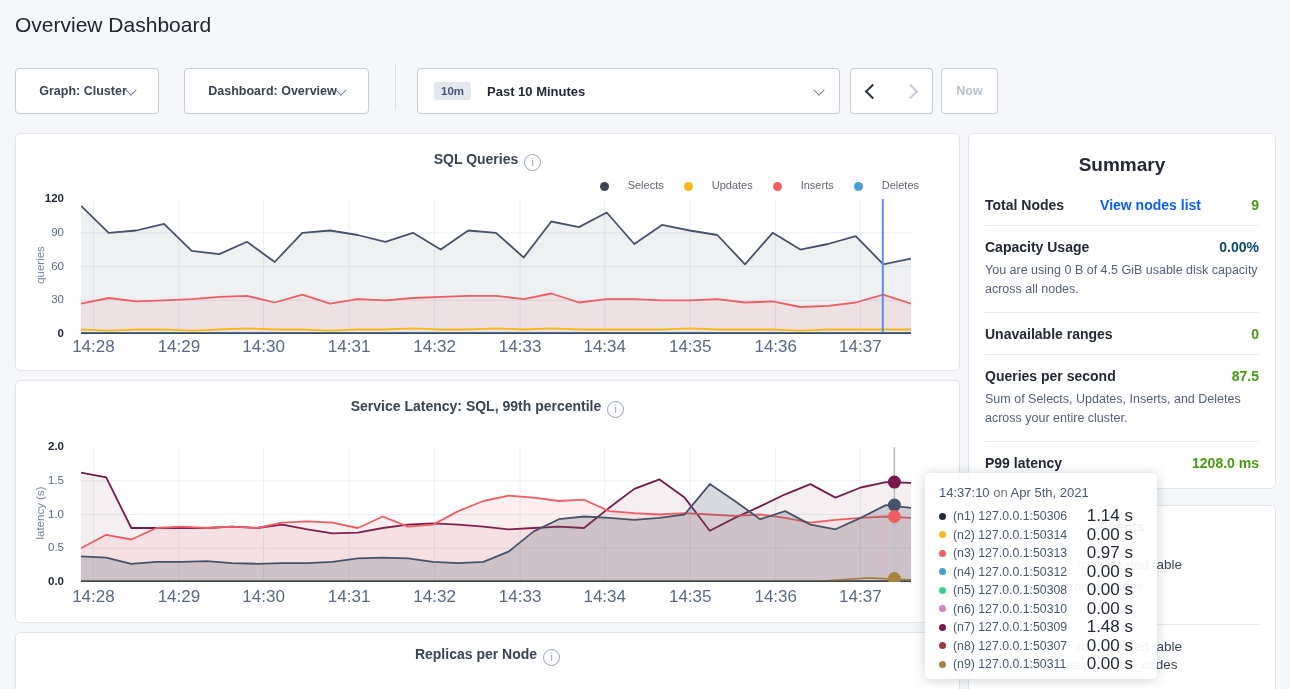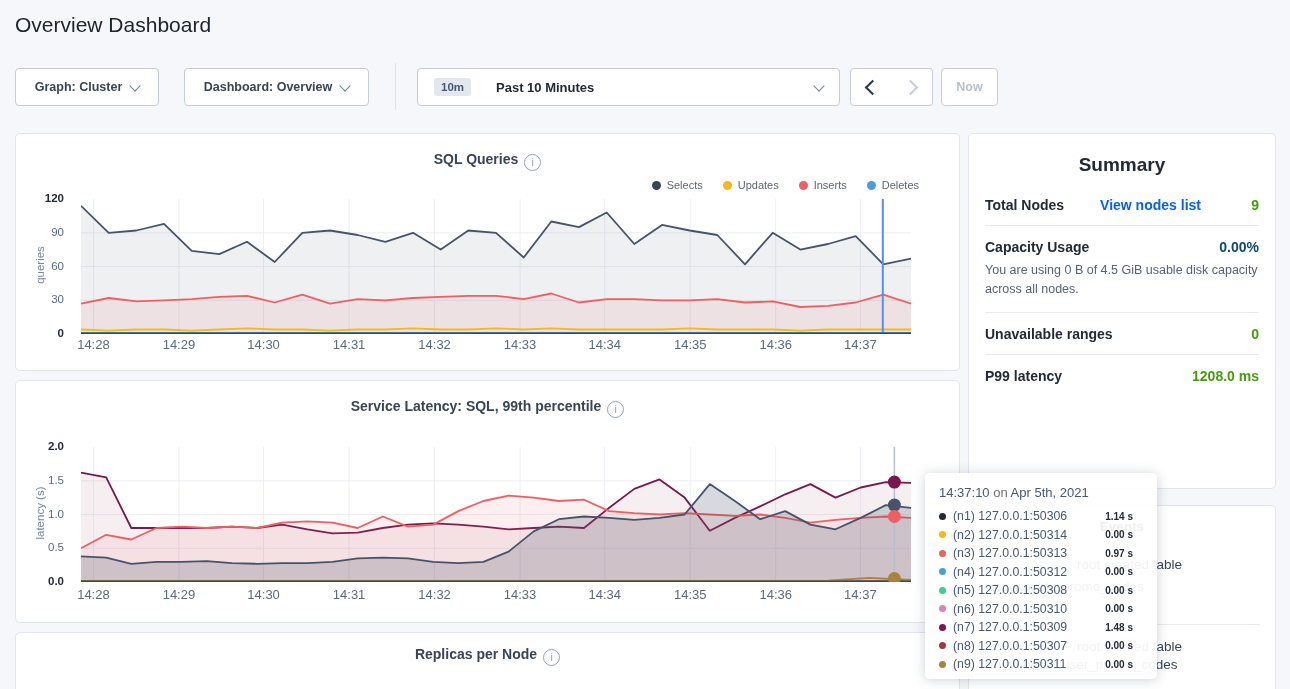--- a/index.html
+++ b/index.html
@@ -1,21 +1,21 @@
 <!DOCTYPE html>
 <html><head>
 <meta charset="utf-8">
 <style>
   html,body{margin:0;padding:0}
   body{width:1290px;height:689px;overflow:hidden;position:relative;
        background:#f5f7fa;font-family:"Liberation Sans",sans-serif;color:#242a35;}
   .page-title{position:absolute;left:15px;top:13px;font-size:21px;font-weight:500;color:#20262e;}
   
-  .btn{position:absolute;top:68px;height:38px;background:#fff;border:1px solid #c6ccd9;border-radius:4px;
-       display:flex;align-items:center;justify-content:center;gap:9px;font-size:12.5px;font-weight:bold;
+  .btn{position:absolute;top:68px;height:46px;background:#fff;border:1px solid #c6ccd9;border-radius:4px;
+       display:flex;align-items:center;justify-content:center;font-size:12.5px;font-weight:bold;
        color:#394455;box-sizing:border-box;cursor:pointer;}
   .chev{display:inline-block;width:7px;height:7px;border-right:1.8px solid #77839b;border-bottom:1.8px solid #77839b;
         transform:rotate(45deg);margin-top:-3px;}
   .vdiv{position:absolute;left:395px;top:63px;width:1px;height:47px;background:#dde1e8;}
   #btn-range{left:417px;width:423px;justify-content:flex-start;padding:0 16px;}
   #btn-range .badge{background:#e3e7ee;border-radius:3px;padding:3px 7px;font-size:11.5px;color:#475872;font-weight:bold;}
   #btn-range .rlabel{font-size:13px;color:#242a35;margin-left:16px;}
   #btn-range .chev{position:absolute;right:16px;}
   .arrow-l{display:inline-block;width:9px;height:9px;border-left:2.4px solid #2c3545;border-bottom:2.4px solid #2c3545;transform:rotate(45deg);margin-left:3px;}
   .arrow-r{display:inline-block;width:9px;height:9px;border-left:2.4px solid #c9cfda;border-bottom:2.4px solid #c9cfda;transform:rotate(-135deg);margin-right:3px;}
@@ -26,31 +26,31 @@
   .card{position:absolute;background:#fff;border:1px solid #e2e5eb;border-radius:5px;box-sizing:border-box;}
   #card-sql{left:15px;top:133px;width:945px;height:238px;}
   #card-latency{left:15px;top:380px;width:945px;height:243px;}
   #card-replicas{left:15px;top:632px;width:945px;height:130px;}
   #card-summary{left:968px;top:133px;width:308px;height:356px;}
   #card-events{left:968px;top:505px;width:308px;height:200px;}
   .chart-title{position:absolute;top:17px;left:0;width:100%;text-align:center;font-weight:bold;font-size:14px;color:#394455;}
   .info-i{display:inline-block;width:15px;height:15px;border:1px solid #97a1b5;border-radius:50%;color:#97a1b5;
           font-size:10.5px;line-height:15px;text-align:center;font-weight:normal;vertical-align:-2px;margin-left:6px;cursor:pointer;}
   .legend{position:absolute;top:45px;right:40px;display:flex;gap:20px;align-items:center;}
-  .legend .litem{display:flex;align-items:center;gap:6px;font-size:11px;color:#60666f;cursor:pointer;}
+  .legend .litem{display:flex;align-items:flex-end;gap:19px;font-size:11px;color:#60666f;cursor:pointer;}
   .ldot{width:9px;height:9px;border-radius:50%;}
   .plot{position:absolute;left:65px;width:830px;height:135px;}
   #card-sql .plot{top:65px;} #card-latency .plot{top:66px;}
   .ylabels{position:absolute;left:0;width:57px;height:135px;}
   #card-sql .ylabels{top:65px;} #card-latency .ylabels{top:66px;}
   .ylabels span{position:absolute;right:9px;font-size:11.5px;color:#5a6a85;}
   .ylabels span.b{font-weight:bold;color:#242a35;}
   .xlabels{position:absolute;left:65px;width:830px;height:16px;}
   #card-sql .xlabels{top:203px;} #card-latency .xlabels{top:206px;}
-  .xlabels span{position:absolute;transform:translateX(-50%);font-size:13px;color:#5a6a85;white-space:nowrap;}
+  .xlabels span{position:absolute;transform:translateX(-50%);font-size:17px;color:#5a6a85;white-space:nowrap;}
   .axis-ylab{position:absolute;left:-36px;width:120px;text-align:center;font-size:11.5px;color:#7886a1;
              transform:rotate(-90deg);}
   #card-sql .axis-ylab{top:125px;} #card-latency .axis-ylab{top:126px;}
   
   .sum-title{text-align:center;font-weight:bold;font-size:19px;color:#242a35;padding-top:20px;}
   .sum-body{padding:8px 16px 0 16px;}
   .srow{padding:13px 0 12px 0;}
   .srow + .srow{border-top:1px solid #e8eaef;}
   .srow .line{display:flex;align-items:baseline;gap:16px;}
   .srow .lab{font-weight:bold;font-size:14px;color:#242a35;}
@@ -62,21 +62,21 @@
   .ev-text{position:absolute;font-size:13.5px;color:#394455;white-space:nowrap;}
   .ev-div{position:absolute;left:984px;top:624px;width:276px;height:1px;background:#e8eaef;}
   
   .tooltip{position:absolute;left:925px;top:473px;width:232px;height:206px;background:rgba(255,255,255,0.93);
            border-radius:5px;box-shadow:0 1px 12px rgba(60,70,90,0.25);padding:12px 14px;box-sizing:border-box;z-index:10;}
   .tt-head{font-size:13px;color:#475872;}
   .tt-head .on{color:#737373;text-align:right;}
   .tt-row{display:flex;align-items:center;gap:7px;height:18px;margin-top:0.5px;}
   .tt-dot{width:7px;height:7px;border-radius:50%;flex:none;}
   .tt-node{font-size:12.3px;color:#475872;}
-  .tt-val{margin-left:auto;font-weight:bold;font-size:10px;color:#242a35;padding-right:10px;}
+  .tt-val{margin-left:auto;font-weight:normal;font-size:17px;color:#242a35;padding-right:10px;}
   .tt-rows{margin-top:7px;}
 </style>
 </head>
 <body>
 
 <div class="page-title">Overview Dashboard</div>
 
 <div class="btn" id="btn-graph" style="left:15px;width:144px;">
   <span>Graph: Cluster</span>
   <span class="chev"></span>
@@ -245,20 +245,27 @@
       <div class="desc">You are using 0 B of 4.5 GiB usable disk capacity across all nodes.</div>
     </div>
     <div class="srow">
       <div class="line">
         <span class="lab">Unavailable ranges</span>
         <span class="val green" style="color: rgb(70, 156, 16);">0</span>
       </div>
     </div>
     <div class="srow">
       <div class="line">
+        <span class="lab">Queries per second</span>
+        <span class="val green" style="color: rgb(70, 156, 16);">87.5</span>
+      </div>
+      <div class="desc">Sum of Selects, Updates, Inserts, and Deletes across your entire cluster.</div>
+    </div>
+    <div class="srow">
+      <div class="line">
         <span class="lab">P99 latency</span>
         <span class="val green" style="color: rgb(70, 156, 16);">1208.0 ms</span>
       </div>
     </div>
   </div>
 </div>
 
 <div class="card" id="card-events">
   <div class="ev-title">Events</div>
 </div>

